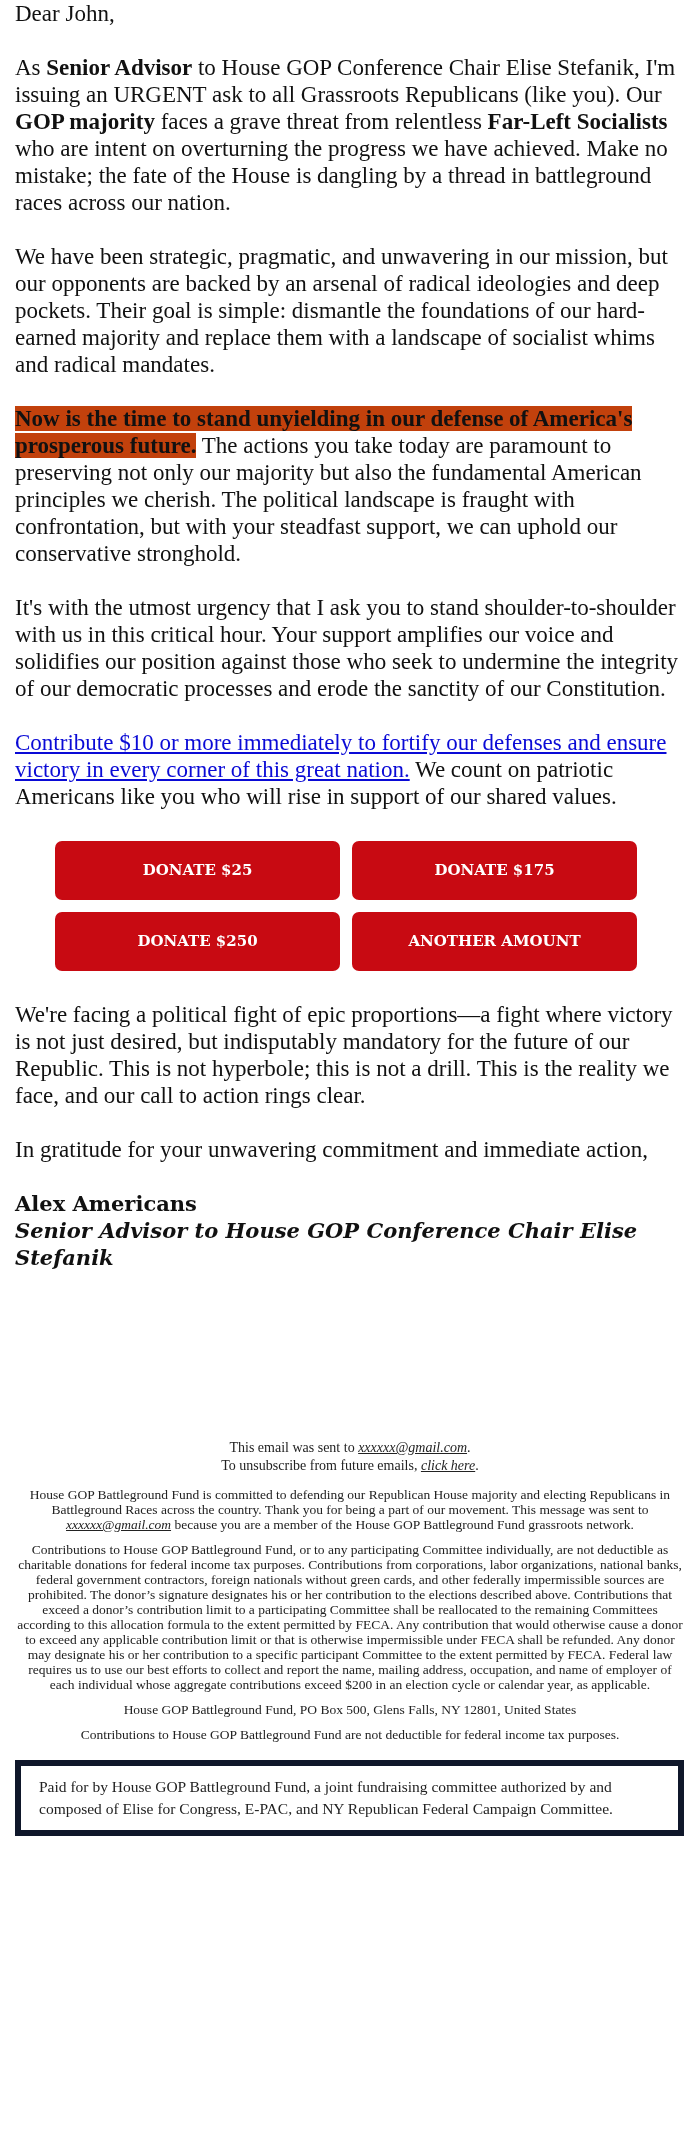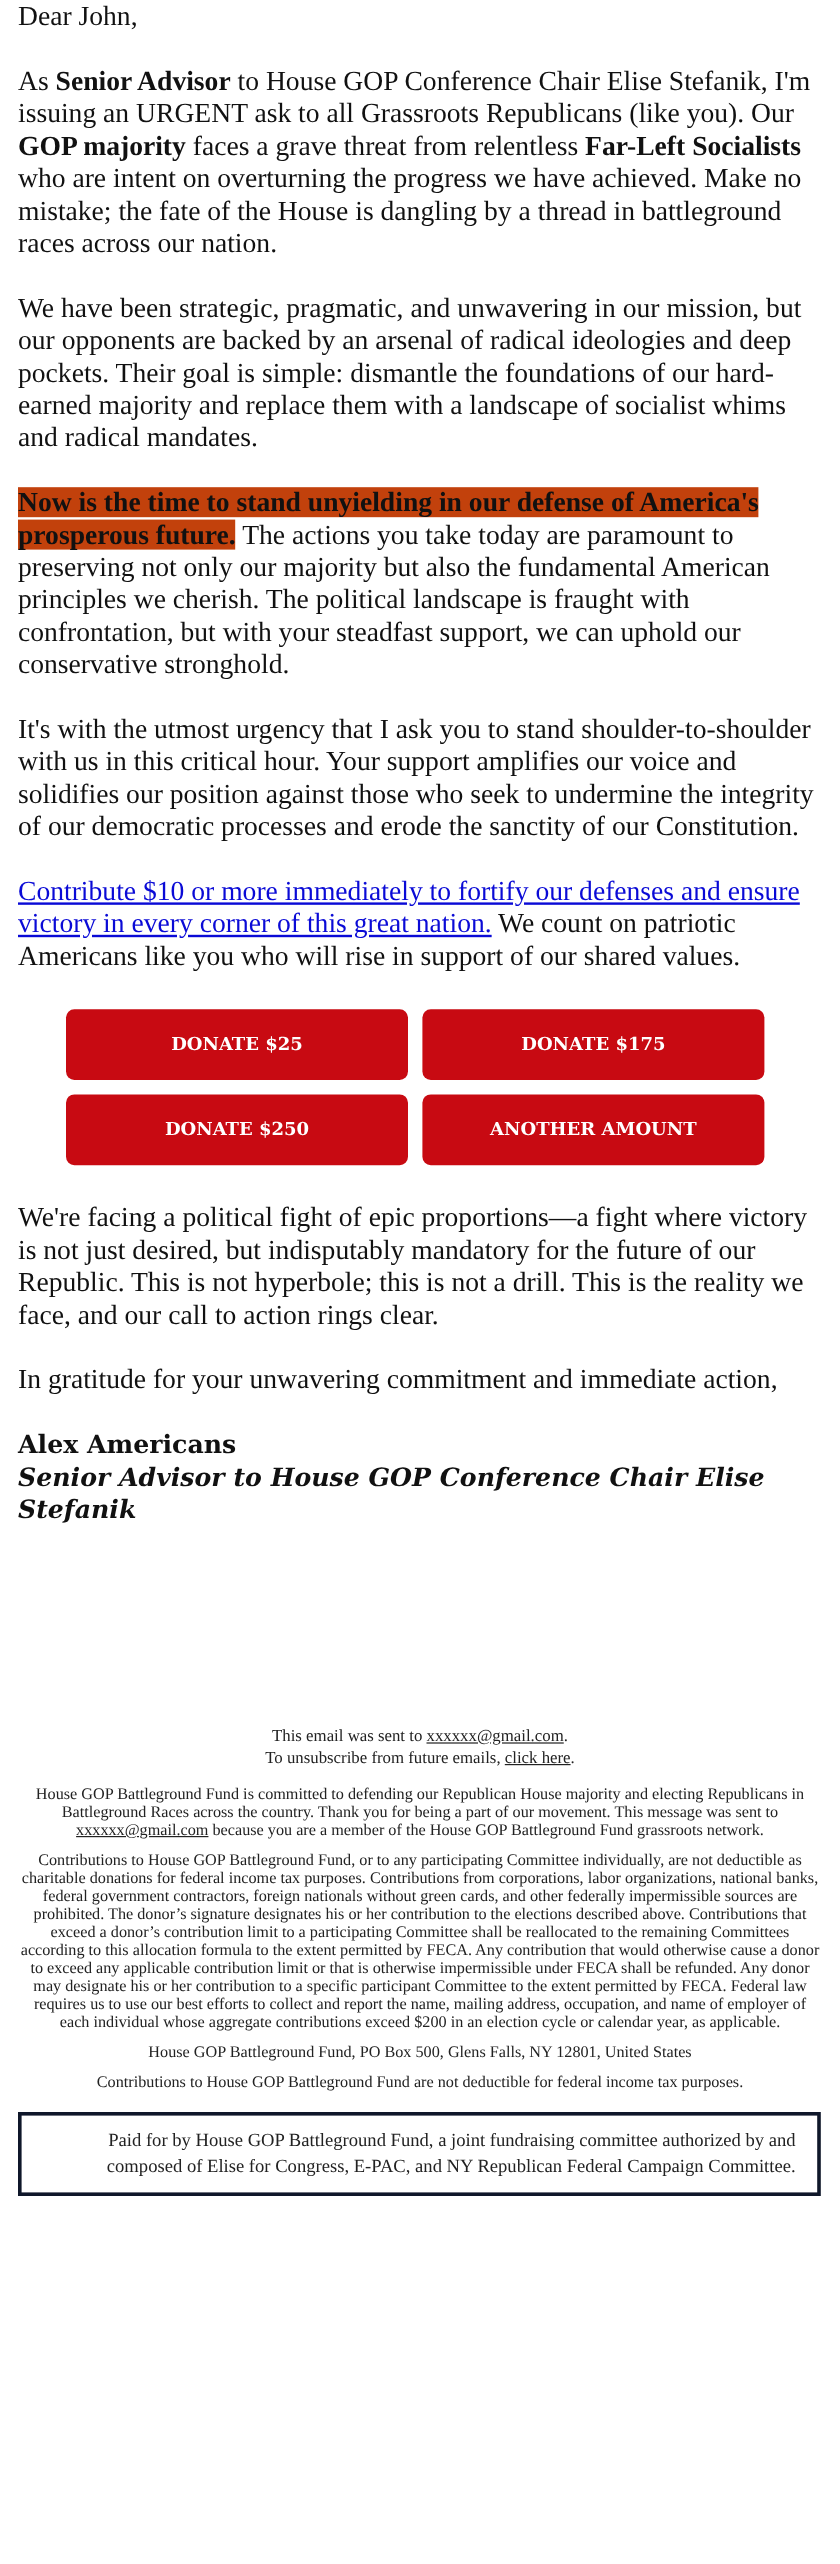--- a/index.html
+++ b/index.html
@@ -54,29 +54,29 @@
     .footer {
       margin-top: 168px;
       padding: 0 15px;
       text-align: center;
       font-family: "Liberation Serif", "DejaVu Serif", serif;
       font-size: 13.5px;
       line-height: 15px;
       color: #222222;
     }
     .footer p { margin: 0 0 10px 0; }
-    .footer a { color: #222222; text-decoration: underline; }
+    .footer a { color: #222222; text-decoration: underline; font-style: italic; }
     .footer .sent { line-height: 18px; font-size: 14px; margin-bottom: 12px; }
     .paid-box {
-      border: 3px solid #0f172a;
+      border: 6px solid #0f172a;
       margin: 18px 1px 0 0;
       padding: 10px 18px;
       font-size: 15.5px;
       line-height: 22px;
-      text-align: right;
+      text-align: left;
       color: #222222;
     }
   </style>
 </head>
 <body>
 
 <div class="content">
   <p class="greeting">Dear John,</p>
 
   <p><span>As </span><span class="b">Senior Advisor</span><span> to House GOP Conference Chair Elise Stefanik, I'm issuing an URGENT ask to all Grassroots Republicans (like you). Our </span><span class="b">GOP majority</span><span> faces a grave threat from relentless </span><span class="b">Far-Left Socialists</span><span> who are intent on overturning the progress we have achieved. Make no mistake; the fate of the House is dangling by a thread in battleground races across our nation.</span></p>

